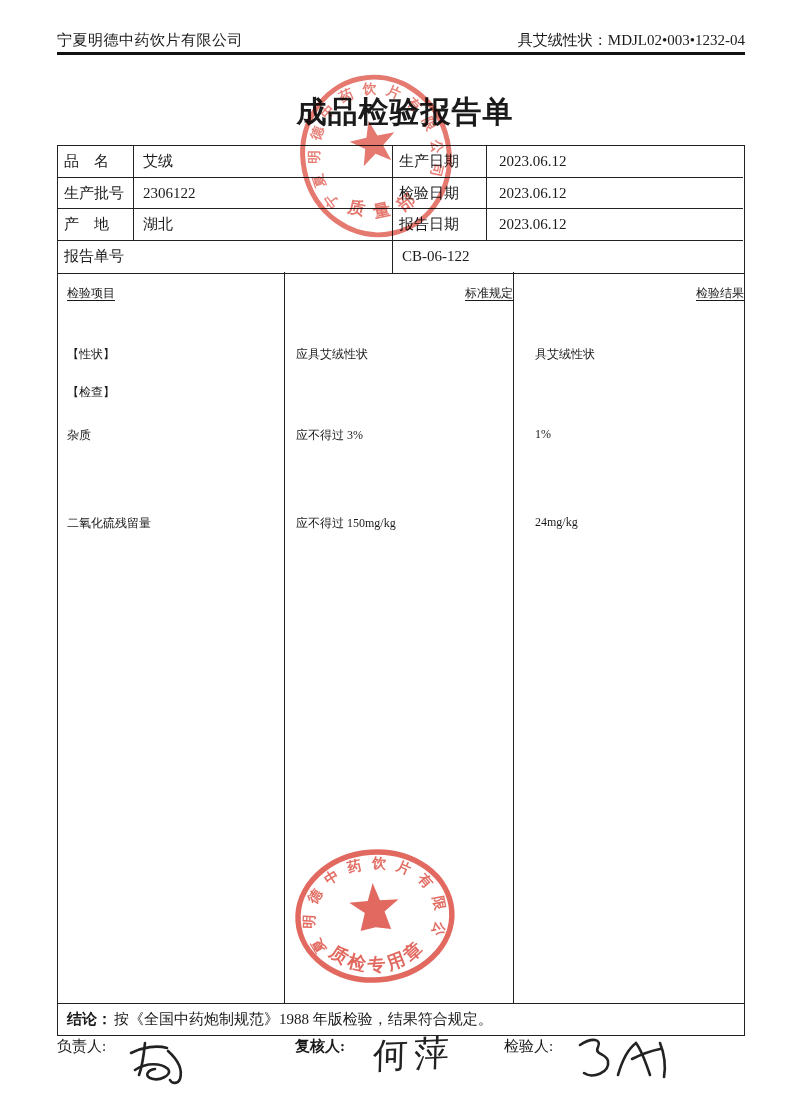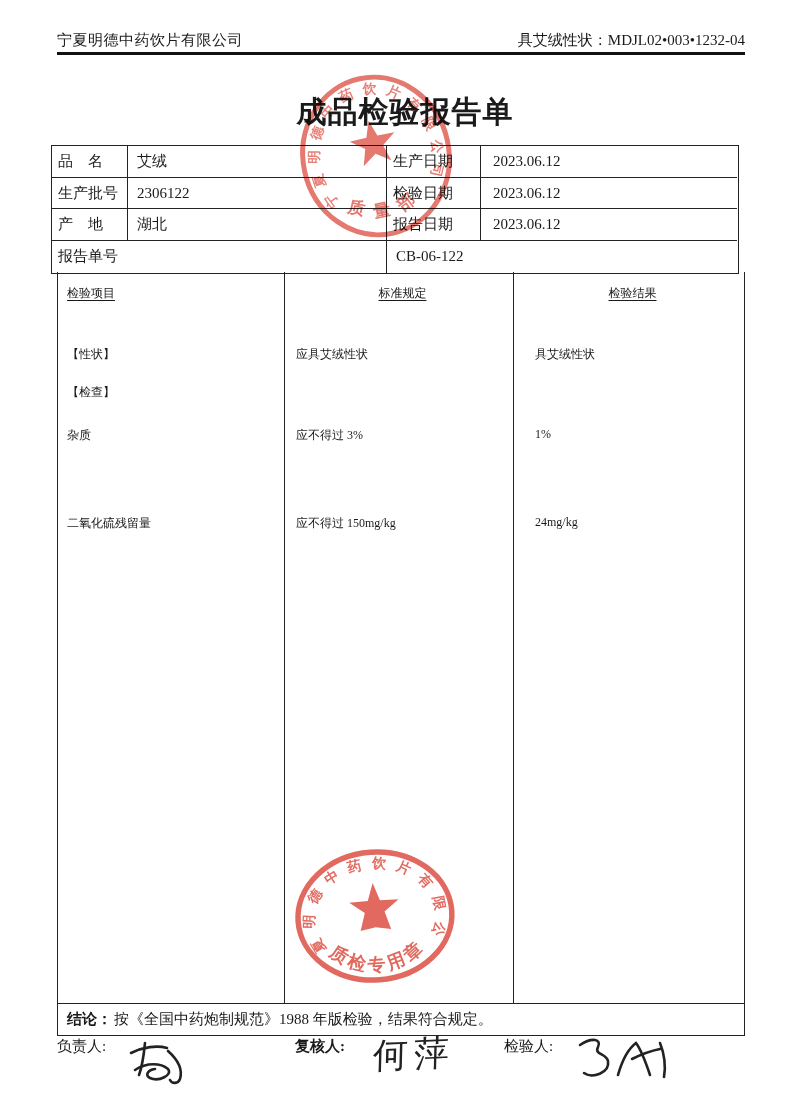--- a/index.html
+++ b/index.html
@@ -14,21 +14,21 @@
   .hdr-company { position:absolute; left:57px; top:31px; font-size:15px; letter-spacing:0.5px; }
   .hdr-code    { position:absolute; right:55px; top:31px; font-size:15px; }
   .hdr-rule    { position:absolute; left:57px; top:52px; width:688px; height:3px; background:#111; }
   
   .doc-title {
     position:absolute; left:405px; top:92px; transform:translateX(-50%);
     font-size:30px; font-weight:bold; letter-spacing:1px; white-space:nowrap; z-index:2;
   }
   
   .info-table {
-    position:absolute; left:51px; top:145px; width:688px;
+    position:absolute; left:57px; top:145px; width:688px;
     border:1.5px solid #222; display:grid;
     grid-template-columns:76px 259px 94px 255.5px;
     grid-auto-rows:31.7px; font-size:15px; z-index:1; background:transparent;
   }
   .info-table .cell {
     border-right:1px solid #222; border-bottom:1px solid #222;
     display:flex; align-items:center; padding:0 6px; white-space:nowrap;
   }
   .info-table .cell.val { padding-left:9px; }
   .info-table .cell.date { padding-left:12px; }
@@ -42,21 +42,21 @@
     font-size:12px; z-index:1;
   }
   .spec .vline { position:absolute; top:0; width:1px; height:100%; background:#222; }
   .vline.v1 { left:226px; }
   .vline.v2 { left:455px; }
   .spec-grid { position:absolute; left:0; width:100%; display:grid; grid-template-columns:226px 229px 231px; }
   .spec-grid .c1 { padding-left:9px; }
   .spec-grid .c2 { padding-left:12px; }
   .spec-grid .c3 { padding-left:22px; }
   .spec-head { top:13px; }
-  .spec-head .c2, .spec-head .c3 { text-align:center; padding-left:8px; }
+  .spec-head .c2, .spec-head .c3 { text-align:right; padding-left:8px; }
   .spec-head span { text-decoration:underline; text-underline-offset:3px; }
   
   .conclusion {
     position:absolute; left:57px; top:1003px; width:688px; height:33px;
     border:1.5px solid #222; display:flex; align-items:center;
     padding-left:9px; font-size:15px; z-index:1; white-space:nowrap;
   }
   .conclusion b { font-weight:bold; margin-right:2px; }
   
   .signs { position:absolute; left:57px; top:1035px; width:700px; height:60px; font-size:15px; z-index:1; }

